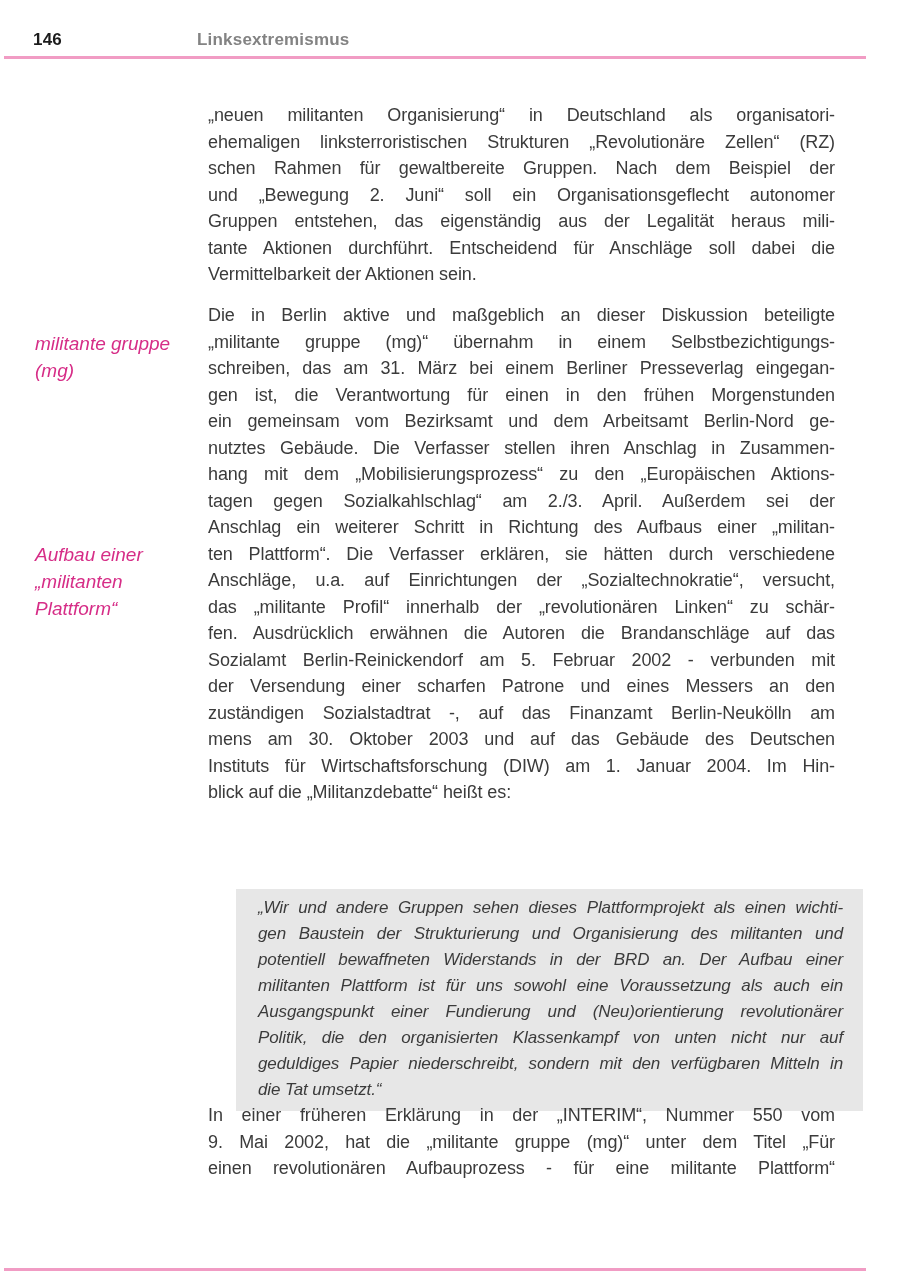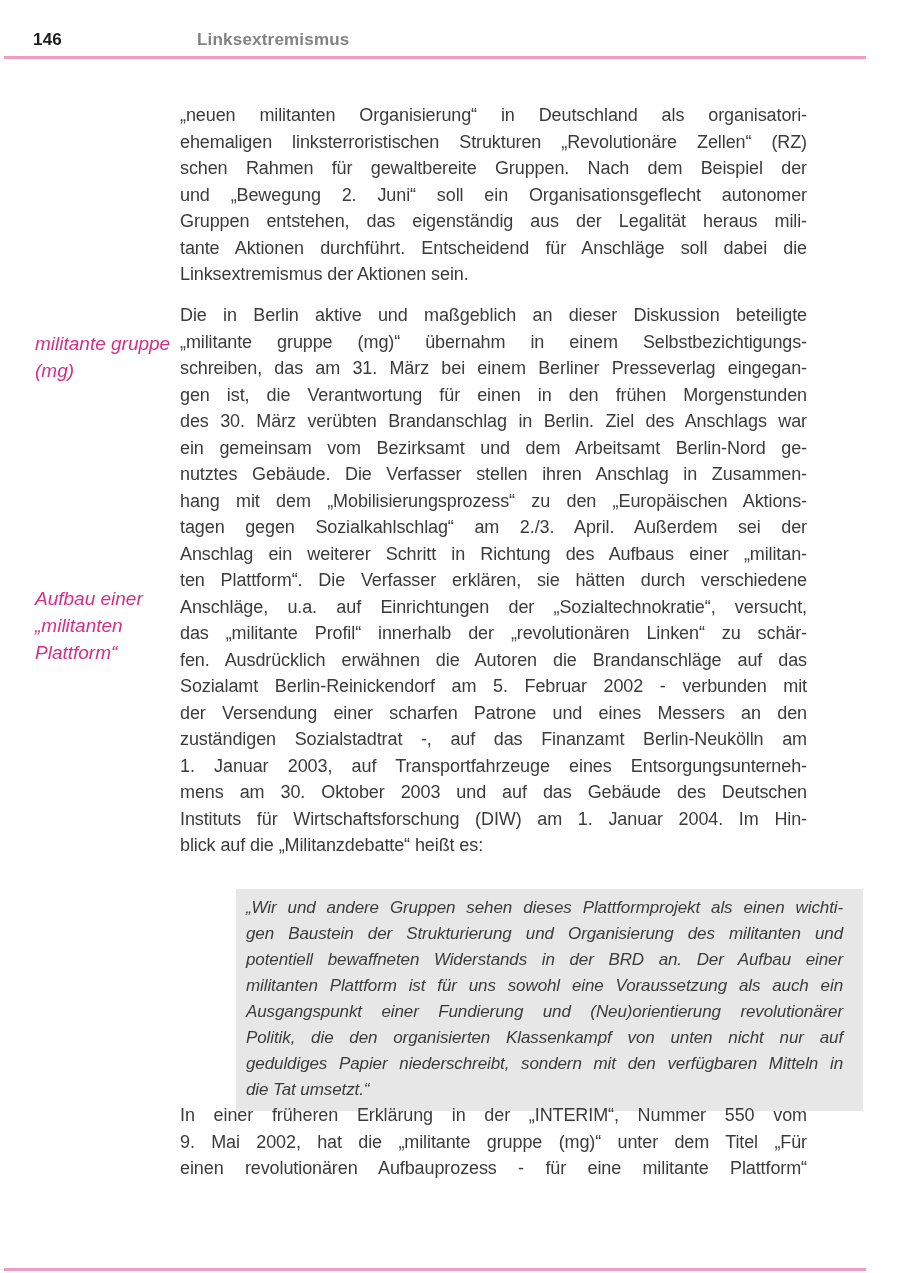--- a/index.html
+++ b/index.html
@@ -42,21 +42,21 @@
     width: 862px;
     height: 2.5px;
     background: var(--accent-pink, #f19cc4);
   }
   .rule.top { top: 56px; }
   .rule.bottom { top: 1268px; }
 
   
   .para {
     position: absolute;
-    left: 180px;
+    left: 208px;
     width: 627px;
     font-size: 18px;
     letter-spacing: -0.1px;
   }
   .para .line {
     height: 26.5px;
     line-height: 26.5px;
     text-align: justify;
     text-align-last: justify;
     white-space: normal;
@@ -69,21 +69,21 @@
   .p3 { top: 1102px; }
 
   
   .quote {
     position: absolute;
     left: 196px;
     top: 872px;
     width: 627px;
     box-sizing: border-box;
     background: var(--quote-bg, #e7e7e7);
-    padding: 6px 20px 8px 10px;
+    padding: 6px 20px 8px 22px;
     font-size: 17px;
     font-style: italic;
     letter-spacing: -0.1px;
   }
   .quote .line {
     height: 26px;
     line-height: 26px;
     text-align: justify;
     text-align-last: justify;
   }
@@ -98,21 +98,21 @@
     font-style: italic;
     color: var(--margin-note-pink, #d62d87);
   }
   .margin-note .line {
     height: 27px;
     line-height: 27px;
     text-align: left;
     text-align-last: left;
   }
   .note-1 { top: 330px; }
-  .note-2 { top: 541px; margin-top: 44px; }
+  .note-2 { top: 541px; }
 </style>
 </head>
 <body>
 
 <div class="page">
 
   <span class="pageno">146</span>
 
   <span class="section-title">Linksextremismus</span>
 
@@ -129,42 +129,40 @@
       <div class="line last">Plattform“</div>
     </aside>
 
   <div class="para p1">
       <div class="line">„neuen militanten Organisierung“ in Deutschland als organisatori-</div>
       <div class="line">ehemaligen linksterroristischen Strukturen „Revolutionäre Zellen“ (RZ)</div>
       <div class="line">schen Rahmen für gewaltbereite Gruppen. Nach dem Beispiel der</div>
       <div class="line">und „Bewegung 2. Juni“ soll ein Organisationsgeflecht autonomer</div>
       <div class="line">Gruppen entstehen, das eigenständig aus der Legalität heraus mili-</div>
       <div class="line">tante Aktionen durchführt. Entscheidend für Anschläge soll dabei die</div>
-      <div class="line last">Linksextremismus der Aktionen sein.</div>
+      <div class="line last">Vermittelbarkeit der Aktionen sein.</div>
     </div>
 
   <div class="para p2">
       <div class="line">Die in Berlin aktive und maßgeblich an dieser Diskussion beteiligte</div>
       <div class="line">„militante gruppe (mg)“ übernahm in einem Selbstbezichtigungs-</div>
       <div class="line">schreiben, das am 31. März bei einem Berliner Presseverlag eingegan-</div>
       <div class="line">gen ist, die Verantwortung für einen in den frühen Morgenstunden</div>
-      <div class="line">des 30. März verübten Brandanschlag in Berlin. Ziel des Anschlags war</div>
       <div class="line">ein gemeinsam vom Bezirksamt und dem Arbeitsamt Berlin-Nord ge-</div>
       <div class="line">nutztes Gebäude. Die Verfasser stellen ihren Anschlag in Zusammen-</div>
       <div class="line">hang mit dem „Mobilisierungsprozess“ zu den „Europäischen Aktions-</div>
       <div class="line">tagen gegen Sozialkahlschlag“ am 2./3. April. Außerdem sei der</div>
       <div class="line">Anschlag ein weiterer Schritt in Richtung des Aufbaus einer „militan-</div>
       <div class="line">ten Plattform“. Die Verfasser erklären, sie hätten durch verschiedene</div>
       <div class="line">Anschläge, u.a. auf Einrichtungen der „Sozialtechnokratie“, versucht,</div>
       <div class="line">das „militante Profil“ innerhalb der „revolutionären Linken“ zu schär-</div>
       <div class="line">fen. Ausdrücklich erwähnen die Autoren die Brandanschläge auf das</div>
       <div class="line">Sozialamt Berlin-Reinickendorf am 5. Februar 2002 - verbunden mit</div>
       <div class="line">der Versendung einer scharfen Patrone und eines Messers an den</div>
       <div class="line">zuständigen Sozialstadtrat -, auf das Finanzamt Berlin-Neukölln am</div>
-      <div class="line">1. Januar 2003, auf Transportfahrzeuge eines Entsorgungsunterneh-</div>
       <div class="line">mens am 30. Oktober 2003 und auf das Gebäude des Deutschen</div>
       <div class="line">Instituts für Wirtschaftsforschung (DIW) am 1. Januar 2004. Im Hin-</div>
       <div class="line last">blick auf die „Militanzdebatte“ heißt es:</div>
     </div>
 
   <blockquote class="quote">
       <div class="line">„Wir und andere Gruppen sehen dieses Plattformprojekt als einen wichti-</div>
       <div class="line">gen Baustein der Strukturierung und Organisierung des militanten und</div>
       <div class="line">potentiell bewaffneten Widerstands in der BRD an. Der Aufbau einer</div>
       <div class="line">militanten Plattform ist für uns sowohl eine Voraussetzung als auch ein</div>

